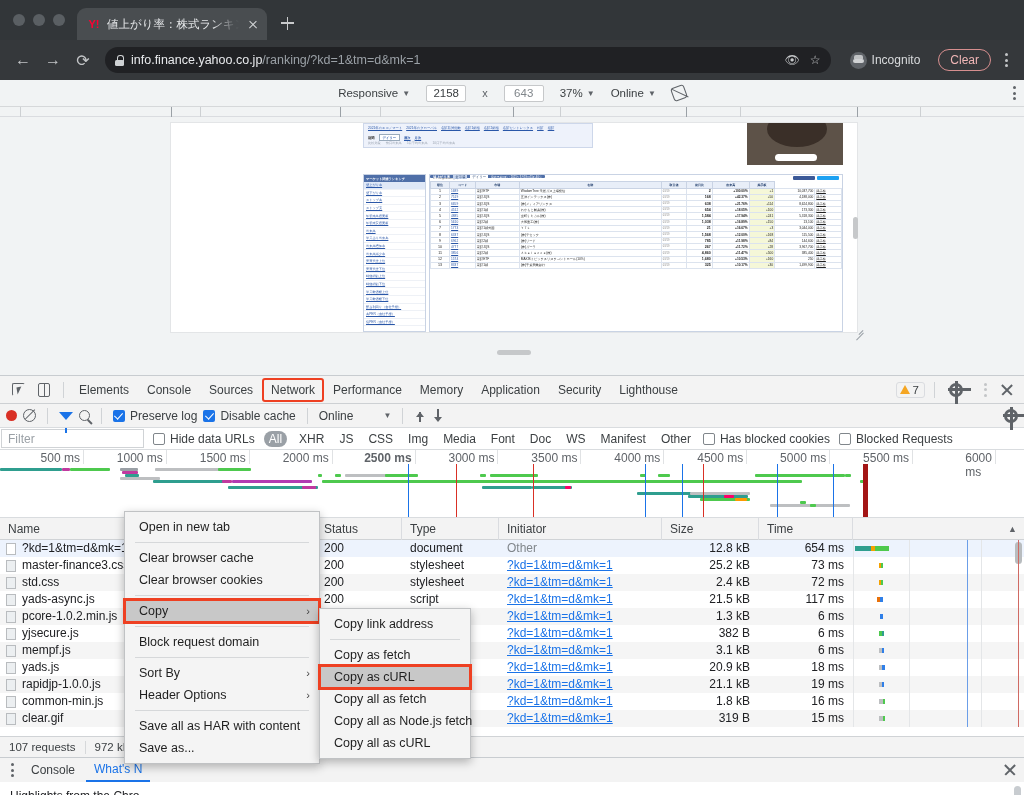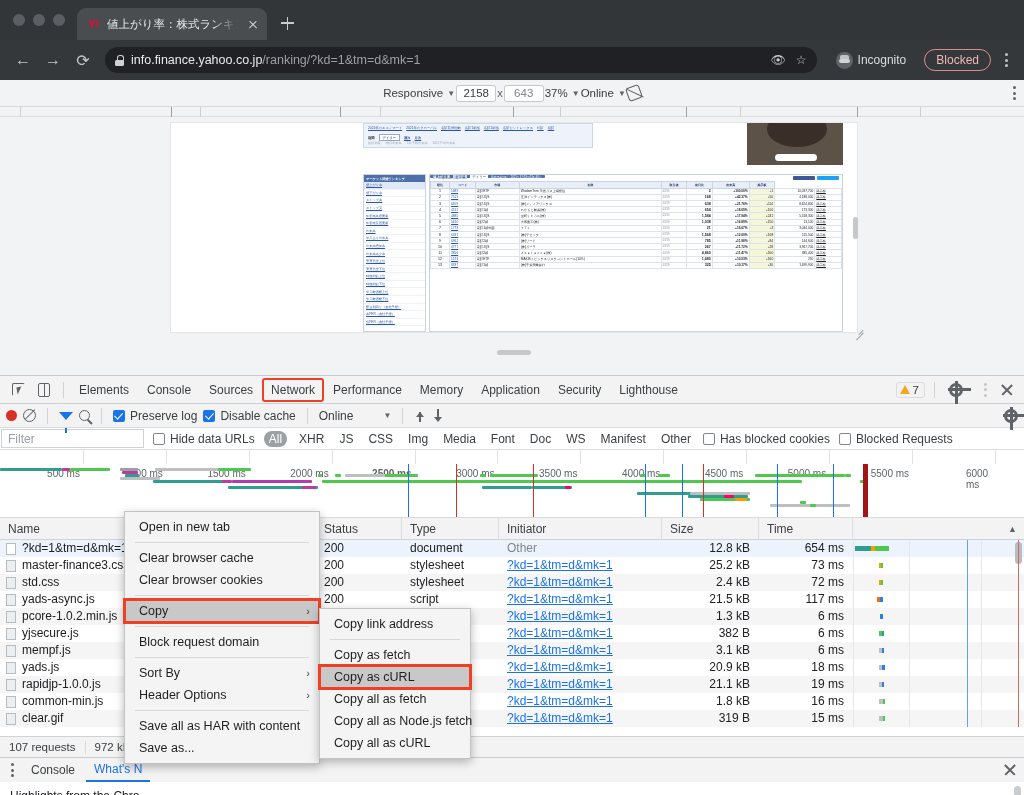--- a/index.html
+++ b/index.html
@@ -89,21 +89,21 @@
   .update-btn {
     border:1px solid #d78f8f; color:#f0b6b6; border-radius:13px;
     padding:3px 11px; font-size:12px; margin-left:8px;
   }
   .kebab { width:18px; display:flex; flex-direction:column; align-items:center; gap:2.5px; margin-left:4px;}
   .kebab i { width:3px; height:3px; border-radius:50%; background:#c3c5c7; display:block; }
 
   
   .device-bar {
     height:27px; background:#f1f3f4; border-bottom:1px solid #d6d8da;
-    display:flex; align-items:center; justify-content:center; gap:1px;
+    display:flex; align-items:center; justify-content:center; gap:16px;
     font-size:11.5px; color:#3c4043; position:relative;
   }
   .dd { display:flex; align-items:center; gap:4px; }
   .caret { font-size:8px; color:#5f6368; }
   .dim-input {
     width:40px; height:17px; border:1px solid #c6c8ca; background:#fff;
     text-align:center; line-height:15px; font-size:11.5px; border-radius:2px;
   }
   .dim-input.grey { color:#80868b; }
   .xsep { color:#5f6368; font-size:11px; }
@@ -283,21 +283,21 @@
     display:flex; align-items:center; padding:0 6px; color:#9aa0a6; font-size:12px;
     background:#fff;
   }
   .ftype { padding:1px 3px; border-radius:9px; }
   .ftype.on { background:#9aa0a6; color:#fff; padding:1px 5px; }
 
   
   .overview { height:68px; background:#fff; border-bottom:1px solid #d9dcdf; position:relative; overflow:hidden;}
   .ov-labels { position:absolute; top:0; left:0; right:0; height:14px; }
   .ov-labels span {
-    position:absolute; top:18px; font-size:10px; color:#5f6368; transform:translateX(-100%);
+    position:absolute; top:1px; font-size:12px; color:#5f6368; transform:translateX(-100%);
     padding-right:3px;
   }
   .ov-labels i { position:absolute; top:0; width:1px; height:14px; background:#e0e2e4; }
   .ov-canvas { position:absolute; top:14px; left:0; right:0; bottom:0; }
   .bar { position:absolute; height:3px; border-radius:1px; }
   .vline { position:absolute; top:0; bottom:0; width:1px; }
 
   
   .nt-header {
     height:22px; background:#f3f3f3; border-bottom:1px solid #d0d3d6;
@@ -399,21 +399,21 @@
       <span class="omni-url"><span>info.finance.yahoo.co.jp</span><span class="path">/ranking/?kd=1&amp;tm=d&amp;mk=1</span></span>
       <span class="omni-icons">
         <span>👁</span>
         <span>☆</span>
       </span>
     </div>
     <div class="incognito-pill">
       <span class="incog-glyph"></span>
       <span>Incognito</span>
     </div>
-    <div class="update-btn">Blocked</div>
+    <div class="update-btn">Clear</div>
     <div class="kebab">
         <i></i>
         <i></i>
         <i></i>
       </div>
   </div>
 
   <div class="device-bar">
     <div class="dd">
       <span>Responsive</span>

